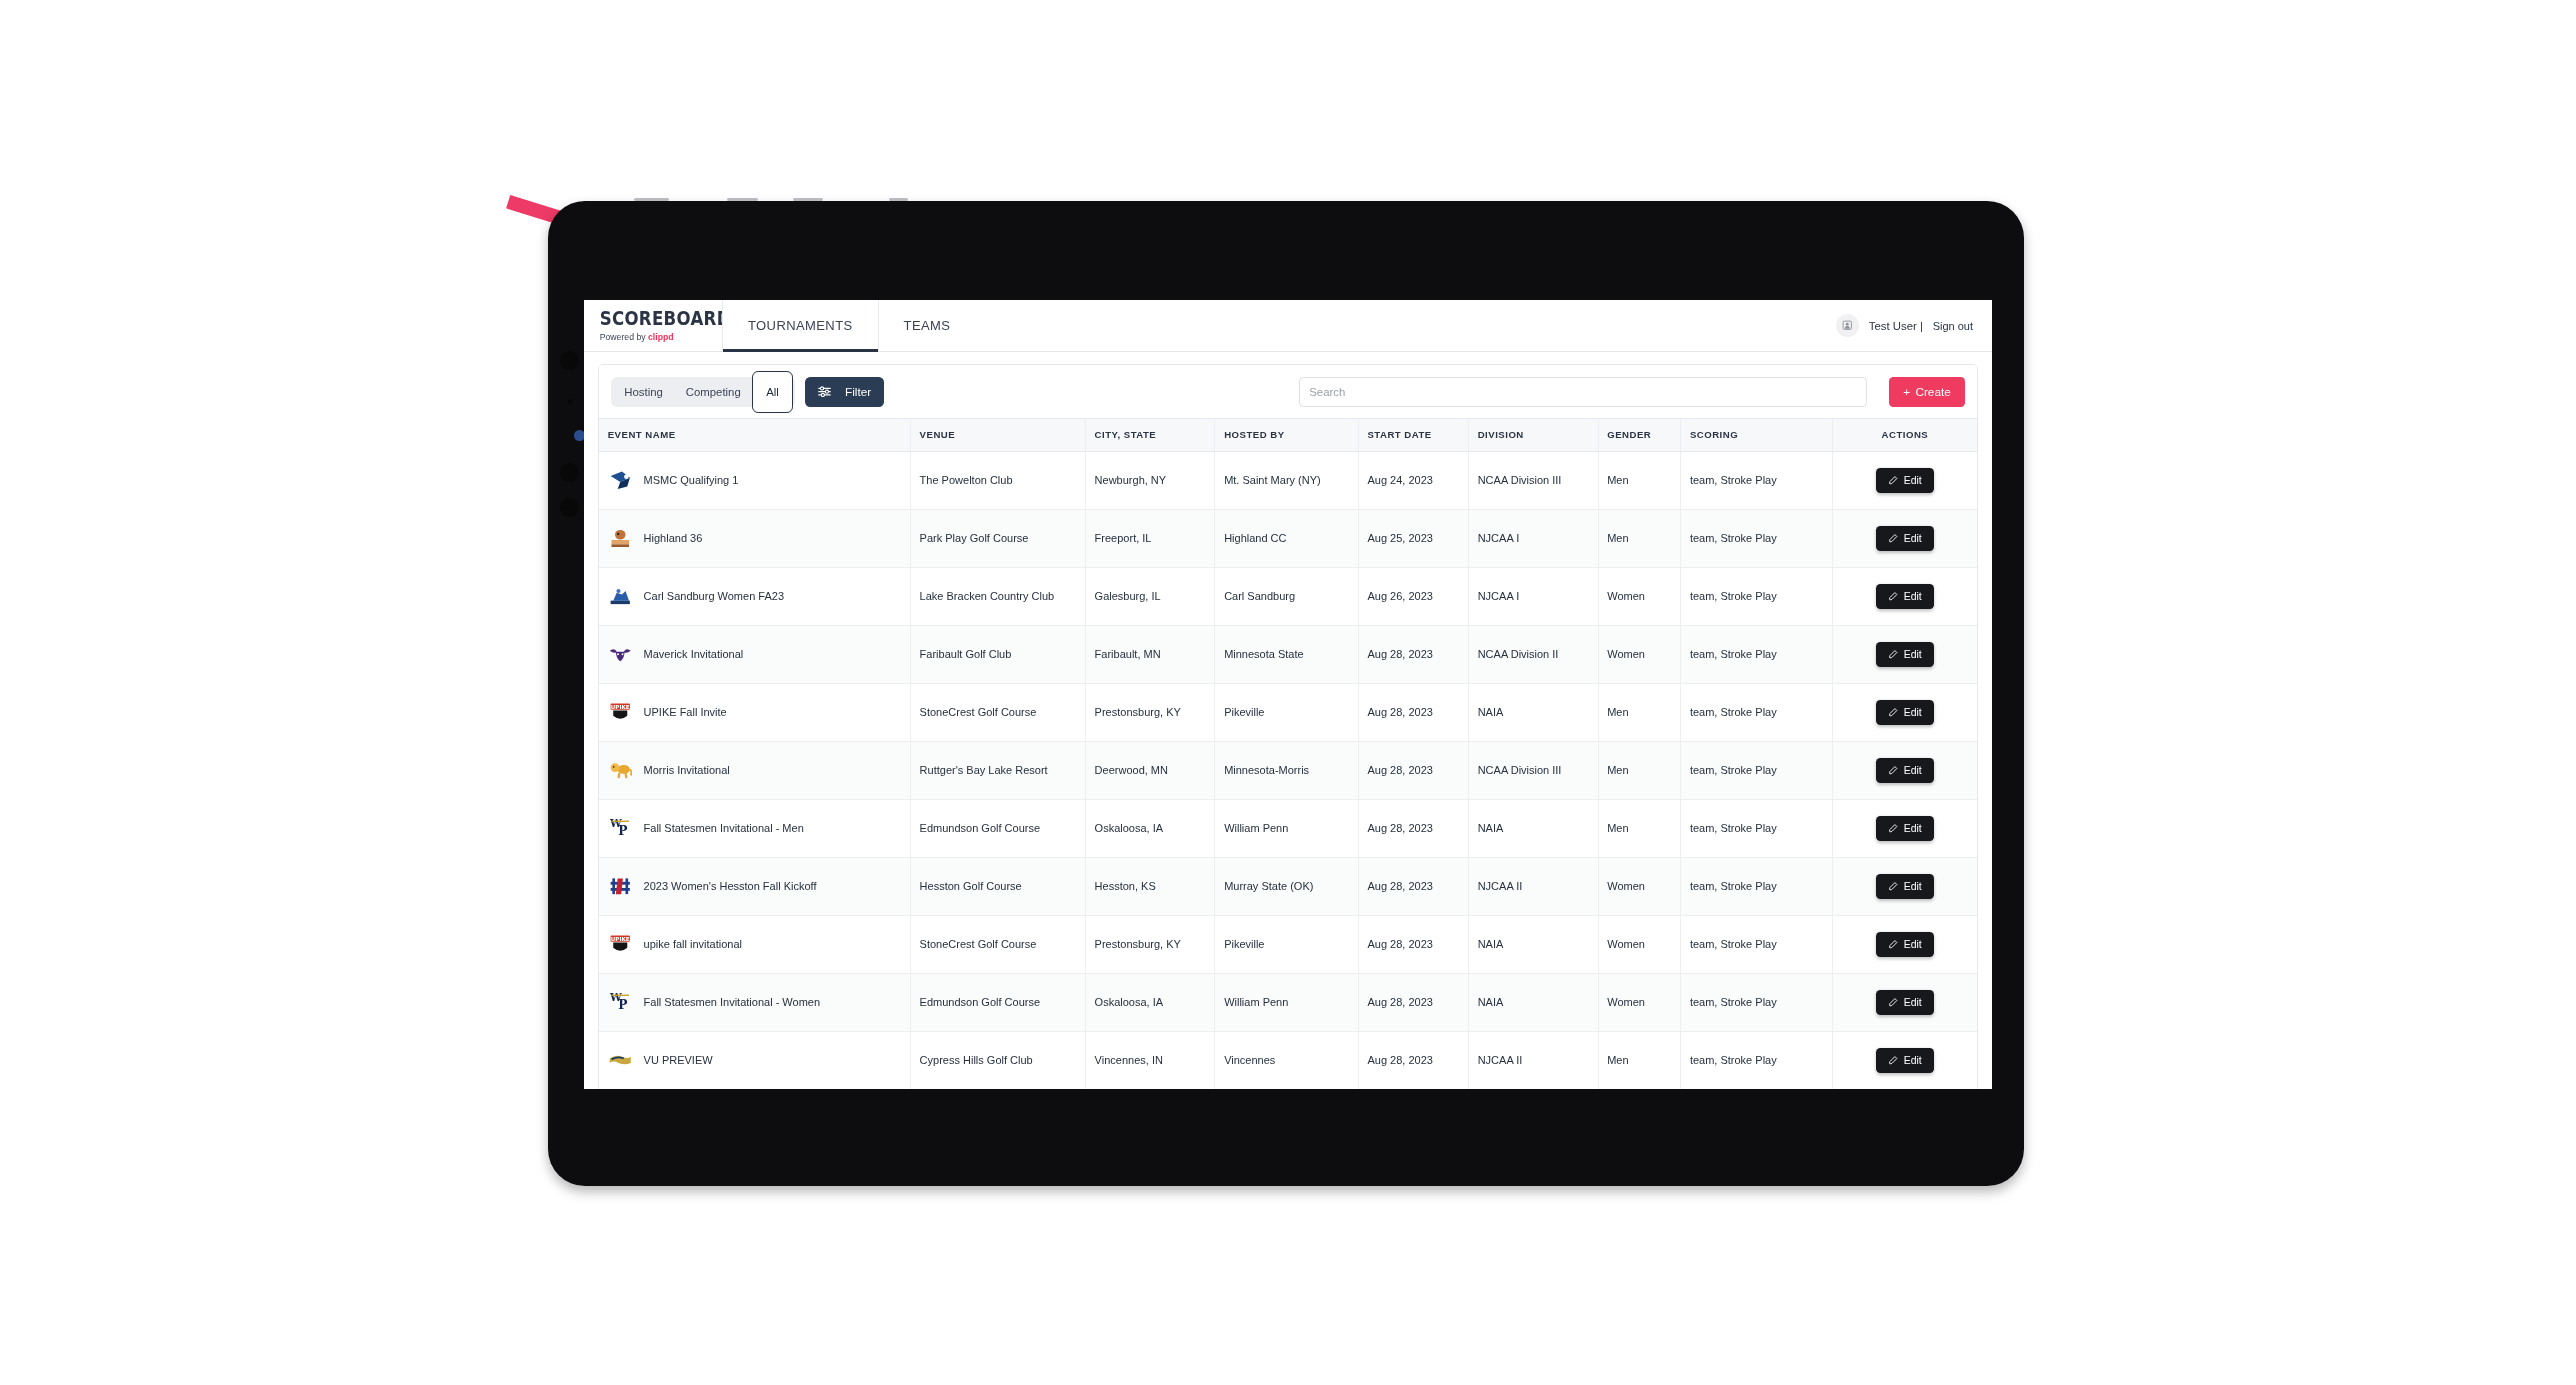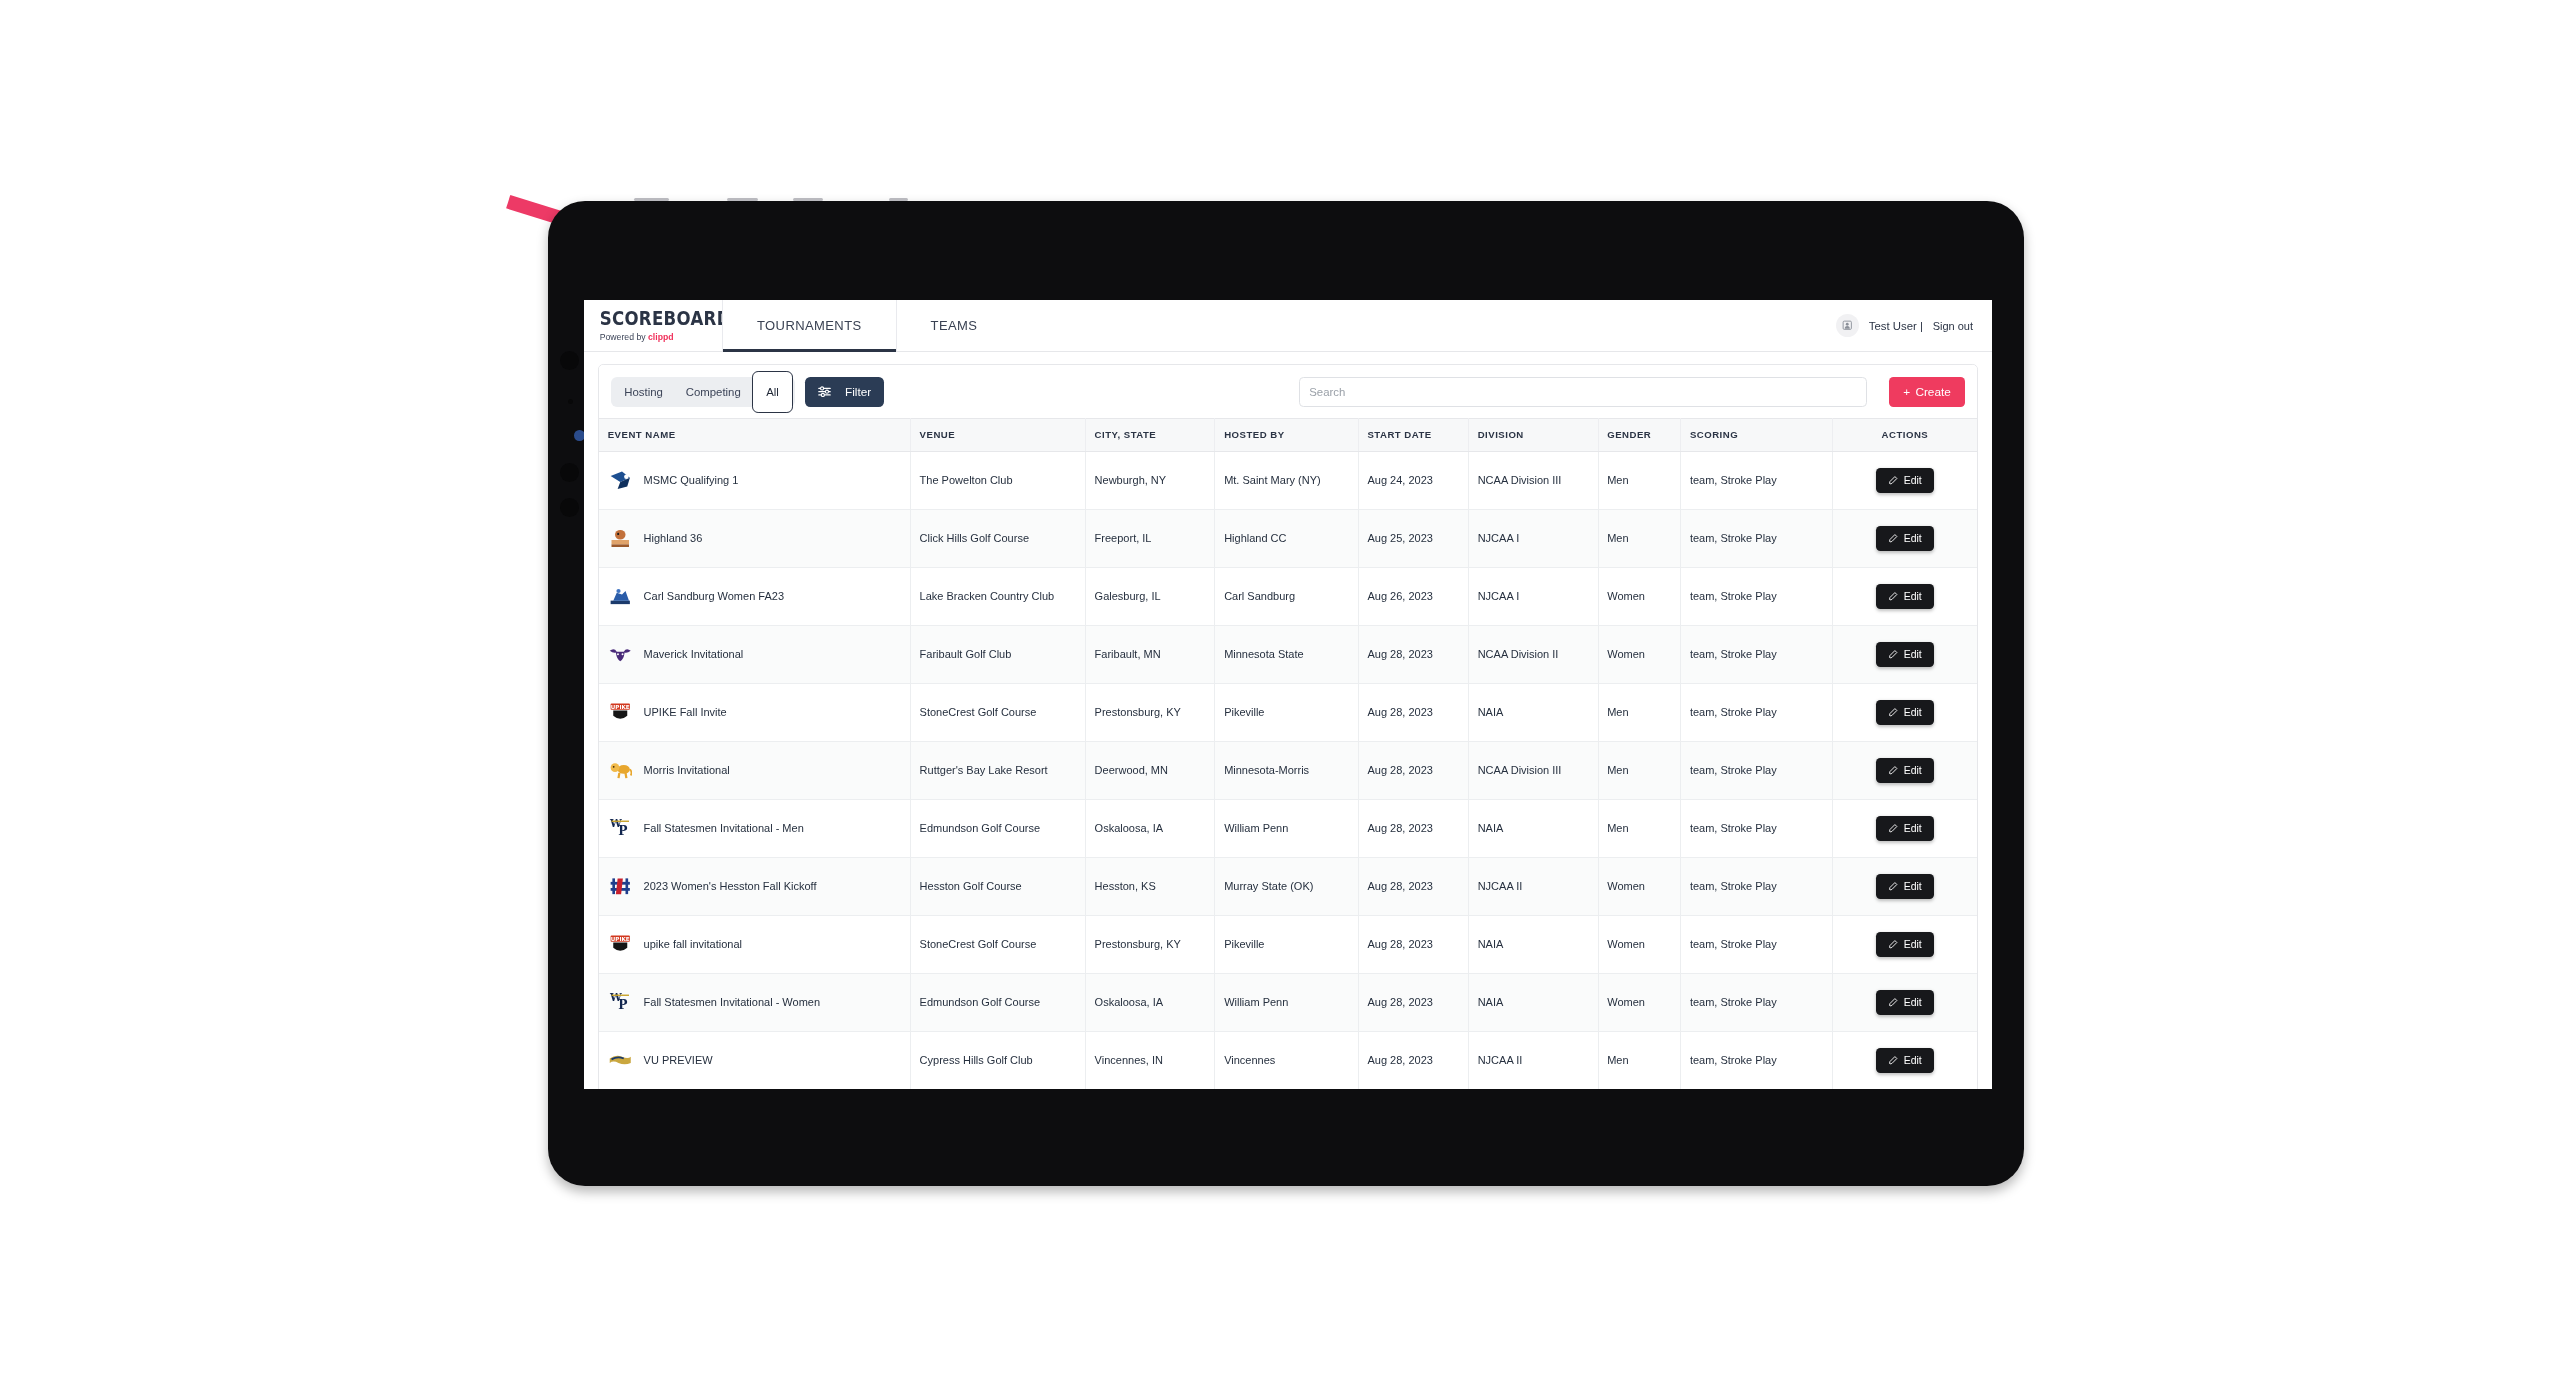--- a/index.html
+++ b/index.html
@@ -72,21 +72,21 @@
   }
   #brand .bt {
     font-size:16.6px; font-weight:800; letter-spacing:0.3px;
     color:#2b3445; font-family:"DejaVu Sans", sans-serif;
     transform: scaleY(1.12); transform-origin: left center;
   }
   #brand .bs { font-size:8.7px; color:#3c4458; margin-top:4.4px; }
   #brand .bs em { font-style:normal; color:#f0305a; font-weight:700; }
 
   .navtab {
-    display:flex; align-items:center; padding:0 34px;
+    display:flex; align-items:center; padding:0 25px;
     font-size:13px; color:#3a4253; letter-spacing:0.4px;
     border-left:0.9px solid #e9eaee;
     cursor:pointer; position:relative; background:#fff;
   }
   .navtab:last-of-type { border-right:0.9px solid #e9eaee; }
   .navtab.active::after {
     content:""; position:absolute; left:0; right:0; bottom:-0.9px; height:2.6px; background:#2b3445;
   }
   #navspacer { flex:1; }
   #navuser { display:flex; align-items:center; padding-right:19px; gap:9.6px; }
@@ -302,21 +302,21 @@
        <div class="evt">
          <span class="logo"><svg width="24.5" height="24.5" viewBox="0 0 28 28">
                           <ellipse cx="14" cy="10" rx="6" ry="5.5" fill="#c2713b"></ellipse>
                           <ellipse cx="11.6" cy="9" rx="1.2" ry="1.4" fill="#1b1b1b"></ellipse>
                           <rect x="4" y="16" width="20" height="5" fill="#e0a36a"></rect>
                           <rect x="4" y="21" width="20" height="3" fill="#9c5a2c"></rect>
                         </svg></span>
          <span>Highland 36</span>
        </div>
      </td>
-     <td>Click Hills Golf Course</td>
+     <td>Park Play Golf Course</td>
      <td>Freeport, IL</td>
      <td>Highland CC</td>
      <td>Aug 25, 2023</td>
      <td>NJCAA I</td>
      <td>Men</td>
      <td>team, Stroke Play</td>
      <td>
        <span class="editbtn">
          <svg width="10.5" height="10.5" viewBox="0 0 14 14">
     <path d="M2 11.2 L2.6 8.7 L9.2 2.1 L11.8 4.7 L5.2 11.3 L2.7 11.9 Z" fill="none" stroke="#fff" stroke-width="1.2" stroke-linejoin="round"></path>

